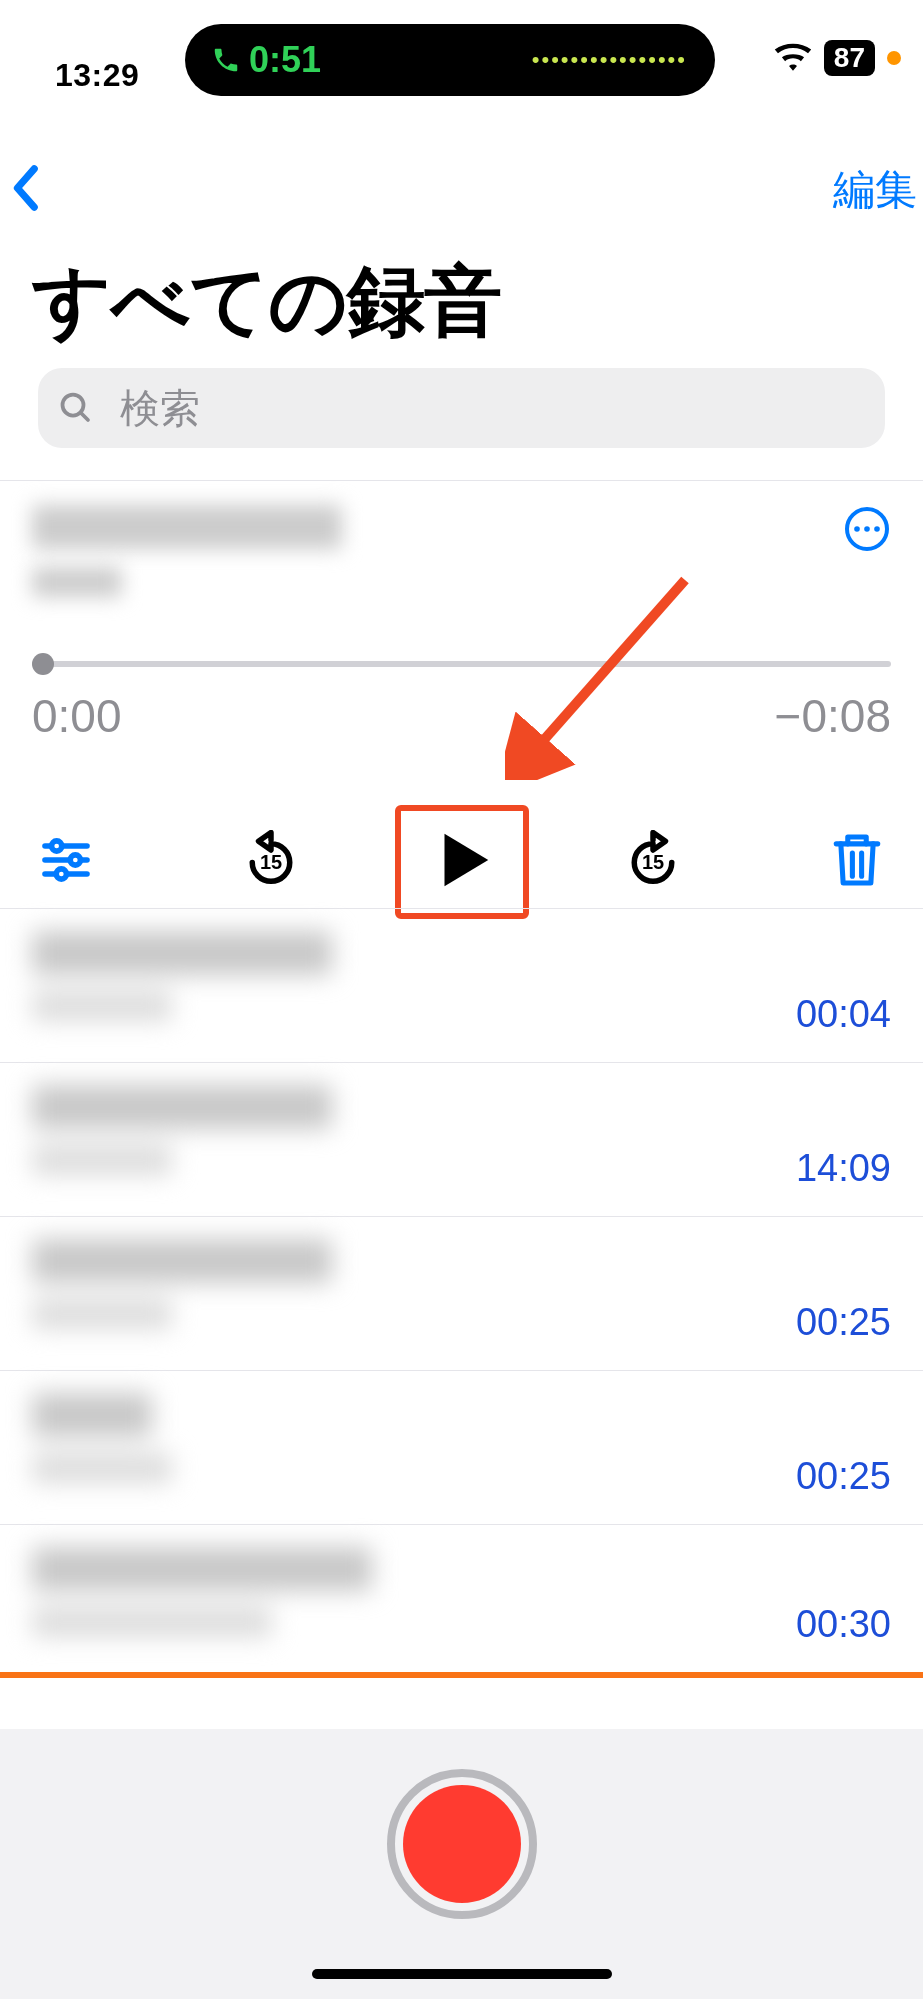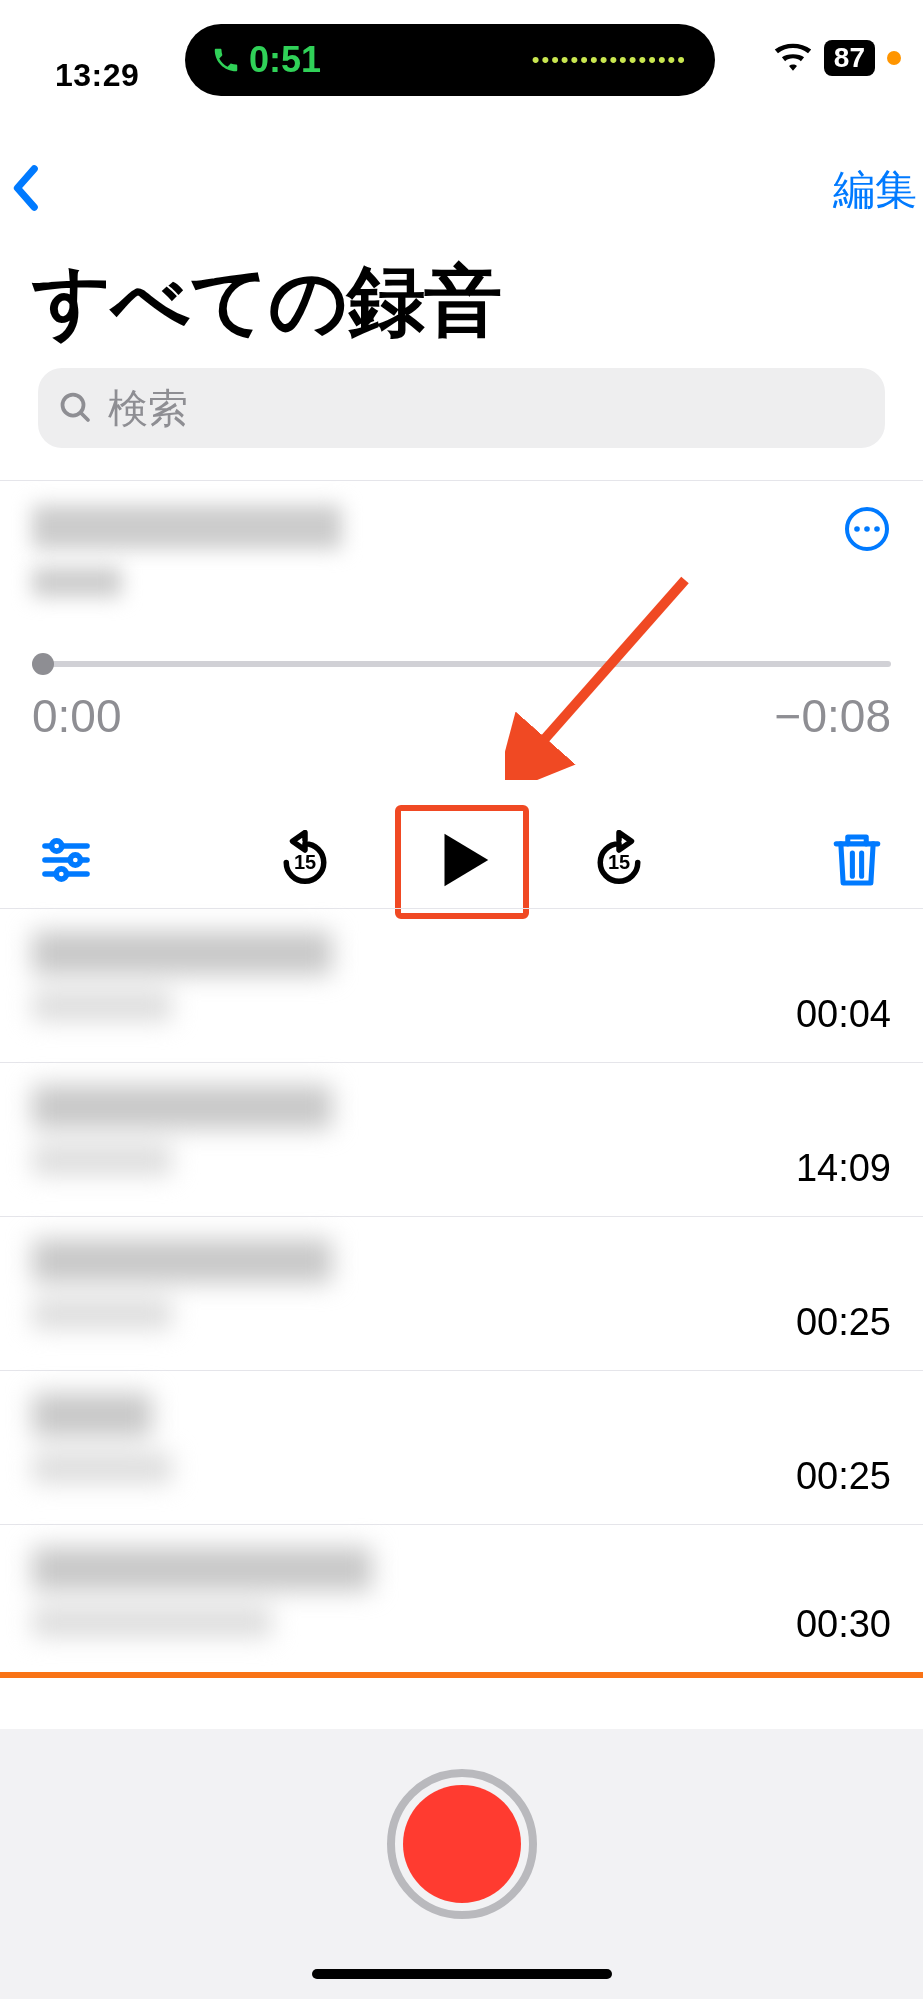--- a/index.html
+++ b/index.html
@@ -20,53 +20,53 @@
   .nav { position:absolute; top:150px; left:0; right:0; height:80px; display:flex; align-items:center; justify-content:space-between; padding:0 6px 0 10px; }
   .back-chevron { color:#007aff; }
   .edit-btn { color:#007aff; font-size:42px; }
 
   
   .title { position:absolute; top:250px; left:32px; font-size:78px; font-weight:800; letter-spacing:-1px; }
 
   
   .search { position:absolute; top:368px; left:38px; right:38px; height:80px; background:#eeeeef; border-radius:24px; display:flex; align-items:center; padding:0 20px; gap:14px; }
   .search svg { flex:0 0 auto; }
-  .search input { border:none; background:transparent; font-size:40px; color:#6d28d9; outline:none; width:100%; }
+  .search input { border:none; background:transparent; font-size:40px; color:#6d28d9; outline:none; width:100%;margin-left:12px; }
   .search input::placeholder { color:#8e8e93; }
 
   
   .selected { position:absolute; top:480px; left:0; right:0; border-top:1px solid #e5e5ea; padding:24px 32px 0 32px; }
   .sel-row1 { display:flex; align-items:flex-start; }
   .sel-title-area { flex:1; }
   .censor { filter: blur(10px); background:#ccc; color:transparent; border-radius:4px; display:inline-block; }
   .censor.big { width:310px; height:44px; }
   .censor.small { width:90px; height:30px; margin-top:14px; display:block; }
   .more-btn { width:48px; height:48px; }
 
   .scrubber { position:relative; margin-top:56px; height:22px; }
   .track { position:absolute; left:0; right:0; top:8px; height:6px; background:#d1d1d6; border-radius:3px; }
   .thumb { position:absolute; left:0; top:0; width:22px; height:22px; background:#8e8e93; border-radius:50%; }
   .times { display:flex; justify-content:space-between; font-size:46px; color:#8e8e93; margin-top:14px; }
 
   .controls { display:flex; align-items:center; justify-content:space-between; margin-top:62px; padding:0 6px 30px 6px; }
-  .ctrl-mid { display:flex; align-items:center; gap:60px; }
+  .ctrl-mid { display:flex; align-items:center; gap:94px; }
   .icon-blue { color:#007aff; }
   .icon-black { color:#000; }
 
   .play-highlight { border:6px solid #f04923; border-radius:6px; padding:14px 26px; display:flex; align-items:center; justify-content:center; }
 
   
   .list { position:absolute; top:908px; left:0; right:0; }
   .row { border-top:1px solid #e5e5ea; padding:22px 32px 22px 32px; display:flex; }
   .row:last-child { border-bottom:6px solid #f97316; }
   .row-left { flex:1; }
   .row-blur { filter: blur(12px); }
   .row-blur .l1 { background:#c8c8c8; height:44px; width:300px; border-radius:4px; }
   .row-blur .l2 { background:#dcdcdc; height:30px; width:140px; margin-top:16px; border-radius:4px; }
-  .row-right { display:flex; align-items:flex-end; font-size:38px; color:#000000; padding-bottom:4px; }
+  .row-right { display:flex; align-items:flex-end; font-size:38px; color:#1d4ed8; padding-bottom:4px; }
   .row { height:154px; }
 
   
   .record-bar { position:absolute; left:0; right:0; bottom:0; height:270px; background:#f2f2f4; display:flex; align-items:flex-start; justify-content:center; padding-top:40px; }
   .record-outer { width:150px; height:150px; border-radius:50%; border:8px solid #b9b9bd; display:flex; align-items:center; justify-content:center; }
   .record-inner { width:118px; height:118px; border-radius:50%; background:#ff3b30; }
 
   .home-indicator { position:absolute; bottom:20px; left:50%; transform:translateX(-50%); width:300px; height:10px; background:#000; border-radius:6px; }
 
   

